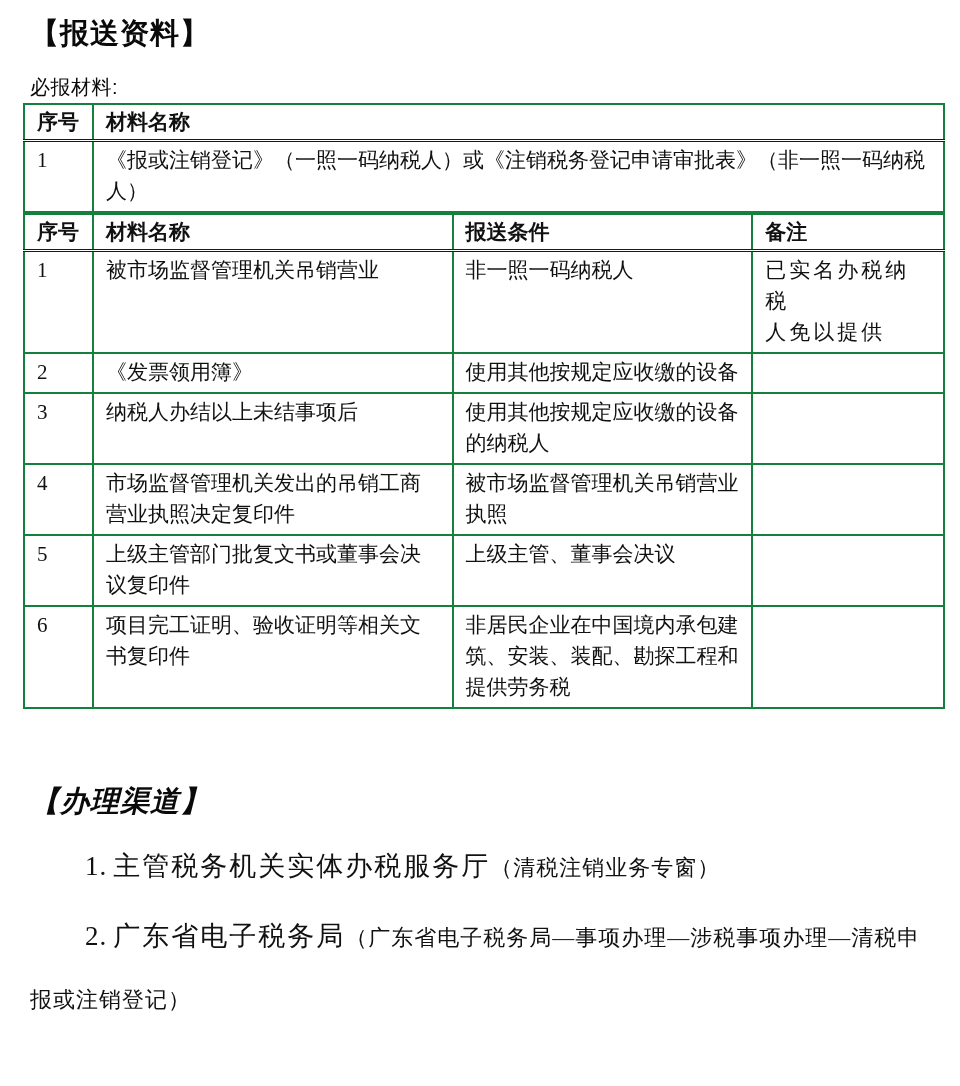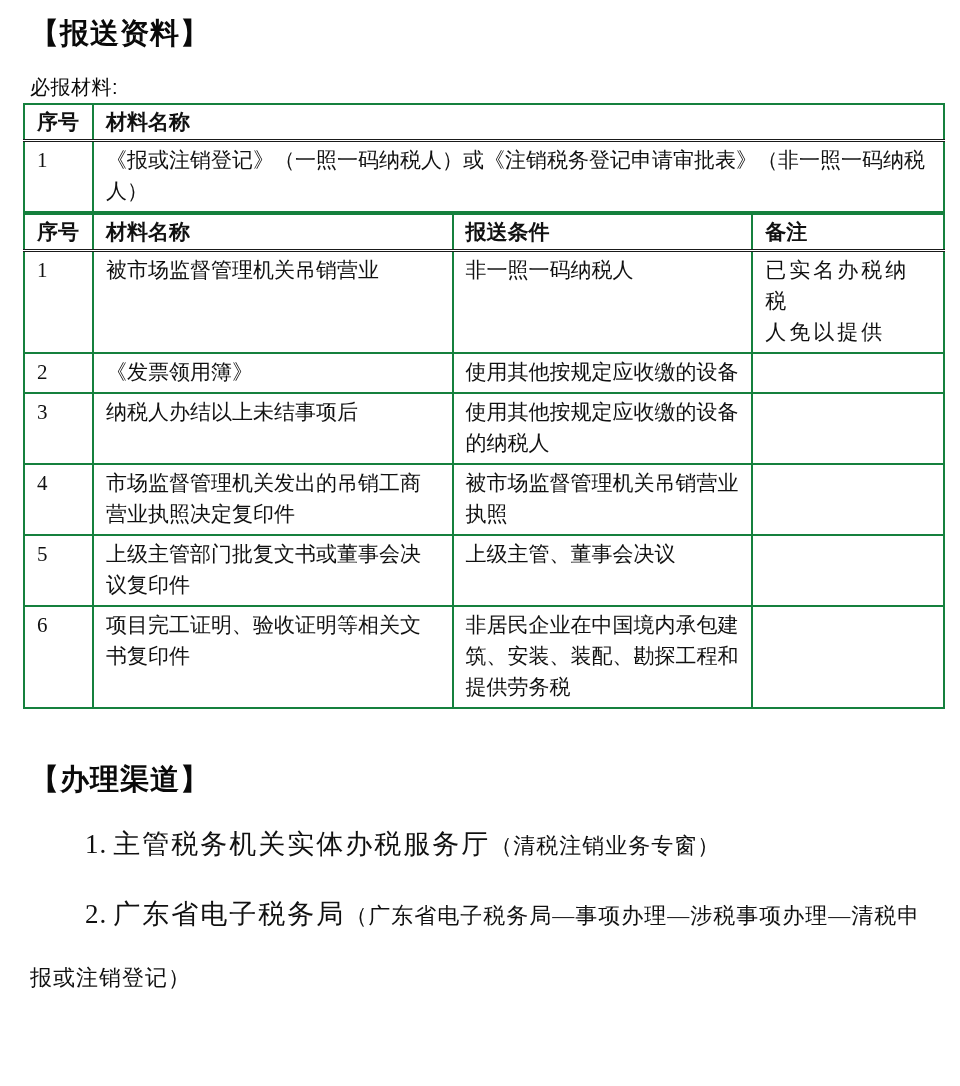--- a/index.html
+++ b/index.html
@@ -55,21 +55,21 @@
     overflow: hidden;
   }
   .doc-table th {
     font-weight: bold;
     line-height: 27px;
     border-bottom: 3px double #1a1a1a;
     padding-top: 4px; padding-bottom: 3px;
   }
   .doc-table td { line-height: 31px; }
   .doc-table td.c3 { letter-spacing: 3px; margin-left: 18px; }
-  .sec-title.channels { margin-top: 51px; }
+  .sec-title.channels { margin-top: 73px; font-style: italic; }
   .channel {
     margin: 26px 0 0 0;
     text-indent: 55px;
     font-size: 27px;
     line-height: 40px;
     letter-spacing: 1px;
   }
   .channel.second {
     margin-top: 18px;
     line-height: 60px;

